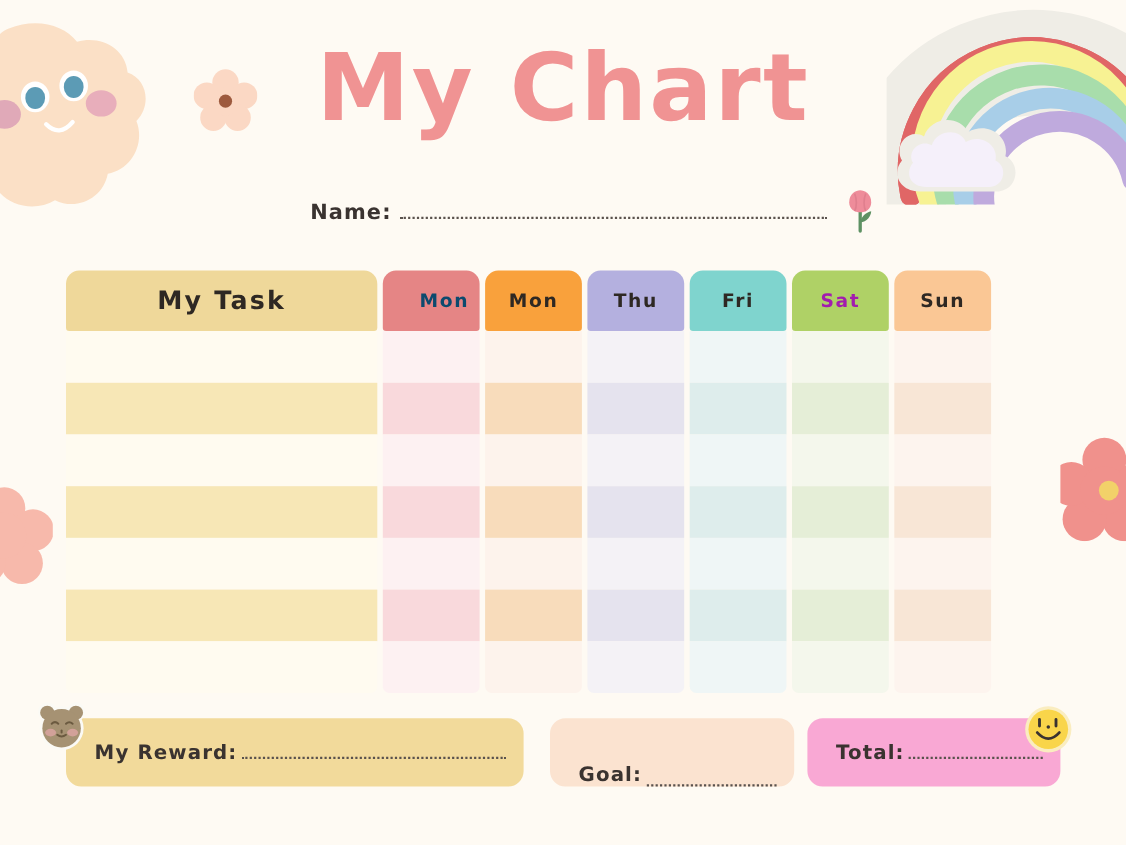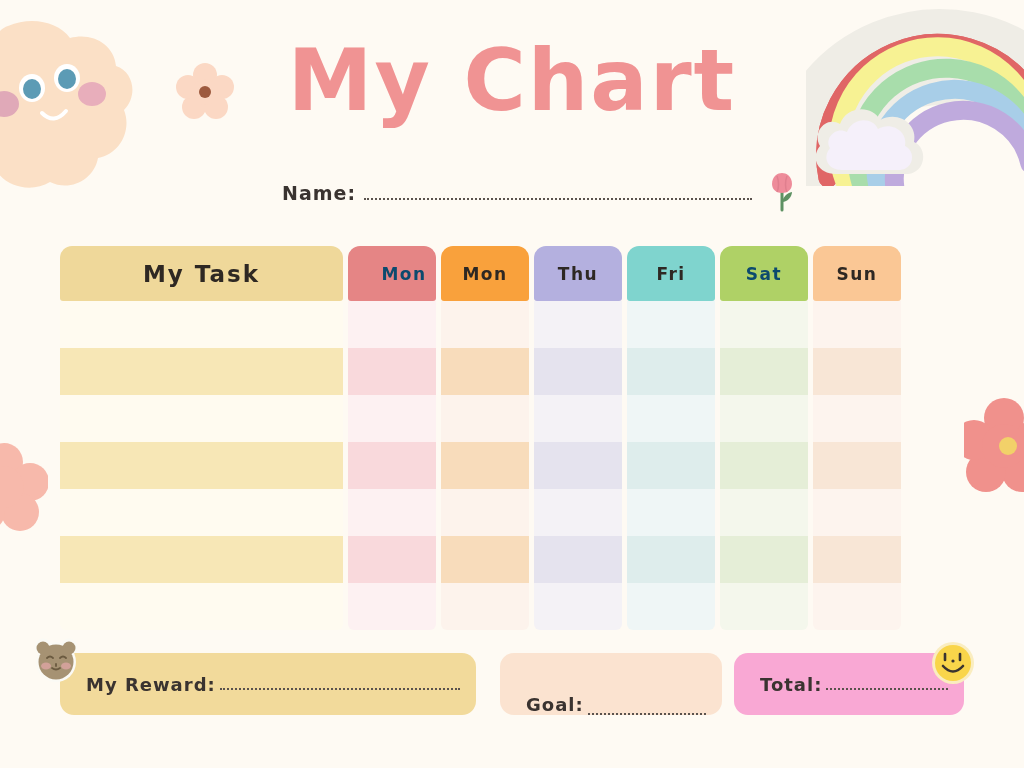--- a/index.html
+++ b/index.html
@@ -289,21 +289,21 @@
       <div class="header-cell fri-header" style="background: rgb(127, 212, 206); color: rgb(46, 40, 35);">Fri</div>
       <div class="body-cell" style="background: rgb(239, 246, 246);"></div>
       <div class="body-cell" style="background: rgb(222, 237, 236);"></div>
       <div class="body-cell" style="background: rgb(239, 246, 246);"></div>
       <div class="body-cell" style="background: rgb(222, 237, 236);"></div>
       <div class="body-cell" style="background: rgb(239, 246, 246);"></div>
       <div class="body-cell" style="background: rgb(222, 237, 236);"></div>
       <div class="body-cell last" style="background: rgb(239, 246, 246);"></div>
     </div>
     <div class="col col-day">
-      <div class="header-cell sat-header" style="background: rgb(175, 209, 102); color: #0c4a6e;">Sat</div>
+      <div class="header-cell sat-header" style="background: rgb(175, 209, 102); color: #a21caf;">Sat</div>
       <div class="body-cell" style="background: rgb(244, 247, 236);"></div>
       <div class="body-cell" style="background: rgb(229, 238, 215);"></div>
       <div class="body-cell" style="background: rgb(244, 247, 236);"></div>
       <div class="body-cell" style="background: rgb(229, 238, 215);"></div>
       <div class="body-cell" style="background: rgb(244, 247, 236);"></div>
       <div class="body-cell" style="background: rgb(229, 238, 215);"></div>
       <div class="body-cell last" style="background: rgb(244, 247, 236);"></div>
     </div>
     <div class="col col-day">
       <div class="header-cell sun-header" style="background: rgb(250, 199, 149); color: rgb(46, 40, 35);">Sun</div>

